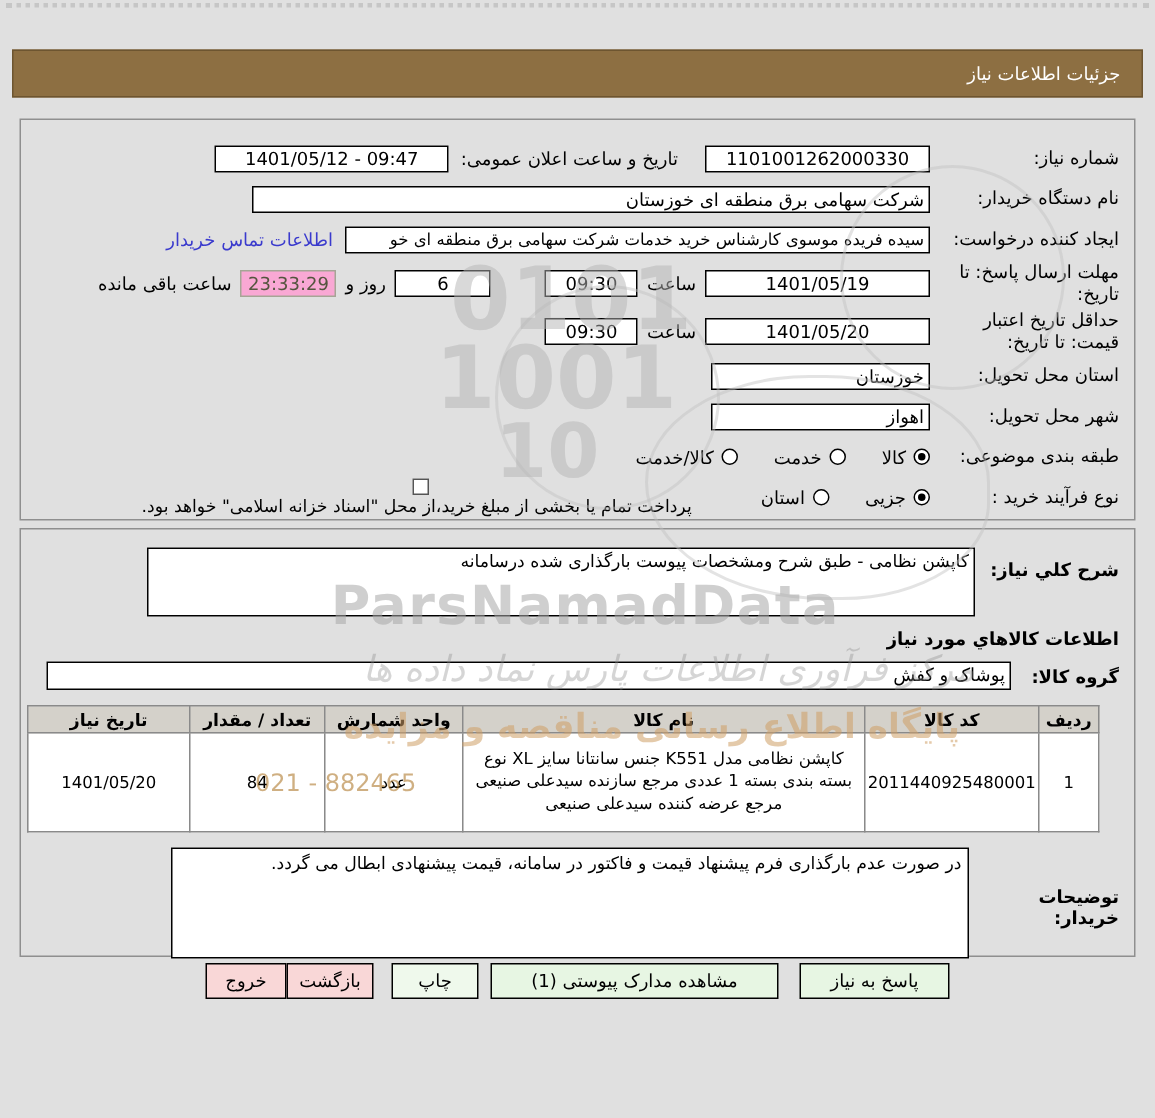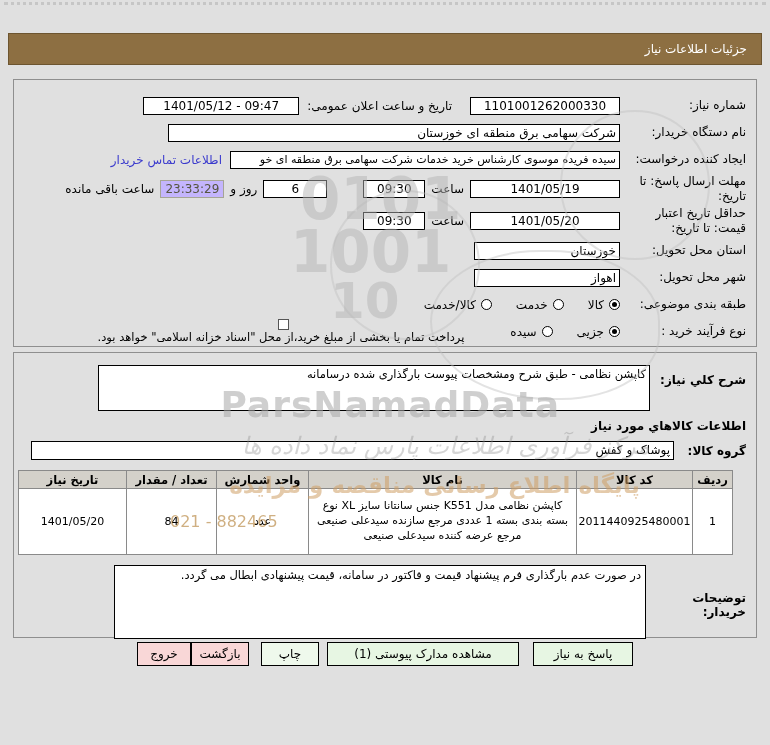--- a/index.html
+++ b/index.html
@@ -20,21 +20,21 @@
   .frow { display:flex; align-items:center; min-height:27px; }
   .frow.tall { min-height:32px; }
   .lblcol { width:126px; flex:none; line-height:1.25; }
   .box { background:#fff; border:1px solid #000; height:18px; line-height:16px;
     padding:0 3px; overflow:hidden; white-space:nowrap; flex:none; }
   .num { direction:ltr; text-align:center; }
   .w150 { width:150px; } .w156 { width:156px; } .w452 { width:452px; }
   .w390 { width:390px; font-size:11px; } .w62 { width:62px; } .w64 { width:64px; }
   .w146 { width:146px; }
   .mr18 { margin-right:18px; } .mr8 { margin-right:8px; } .mr6 { margin-right:6px;text-align:center; } .mr36 { margin-right:36px; }
-  .countdown { background:#c4b5fd; border:1px solid #a6a596; color:#55553f;
+  .countdown { background:#f9a8d4; border:1px solid #a6a596; color:#55553f;
     width:64px; text-align:center; direction:ltr; height:18px; line-height:16px; flex:none; }
   .link { color:#3a3acd; margin-right:8px; cursor:pointer; }
 
   .opt { display:flex; align-items:center; margin-left:24px; }
   .radio { width:11px; height:11px; border:1px solid #000; border-radius:50%;
     background:#fff; display:inline-block; margin-left:5px; position:relative; flex:none; }
   .radio.sel::after { content:""; position:absolute; inset:2px; background:#000; border-radius:50%; }
   .checkbox { width:11px; height:11px; border:1px solid #555; background:#fff;
     display:inline-block; margin-left:6px; flex:none; }
 
@@ -168,21 +168,21 @@
     </div>
 
     <div class="frow">
       <span class="lblcol">نوع فرآیند خرید :</span>
       <span class="opt">
         <span class="radio sel"></span>
         <span>جزیی</span>
       </span>
       <span class="opt">
         <span class="radio"></span>
-        <span>سیده</span>
+        <span>استان</span>
       </span>
       <span class="opt" style="margin-left:0; margin-right:22px;flex-direction:column;">
         <span class="checkbox"></span>
         <span style="font-size:11.5px;">پرداخت تمام یا بخشی از مبلغ خرید،از محل "اسناد خزانه اسلامی" خواهد بود.</span>
       </span>
     </div>
   </div>
 
   <div class="panel panel2">
 

